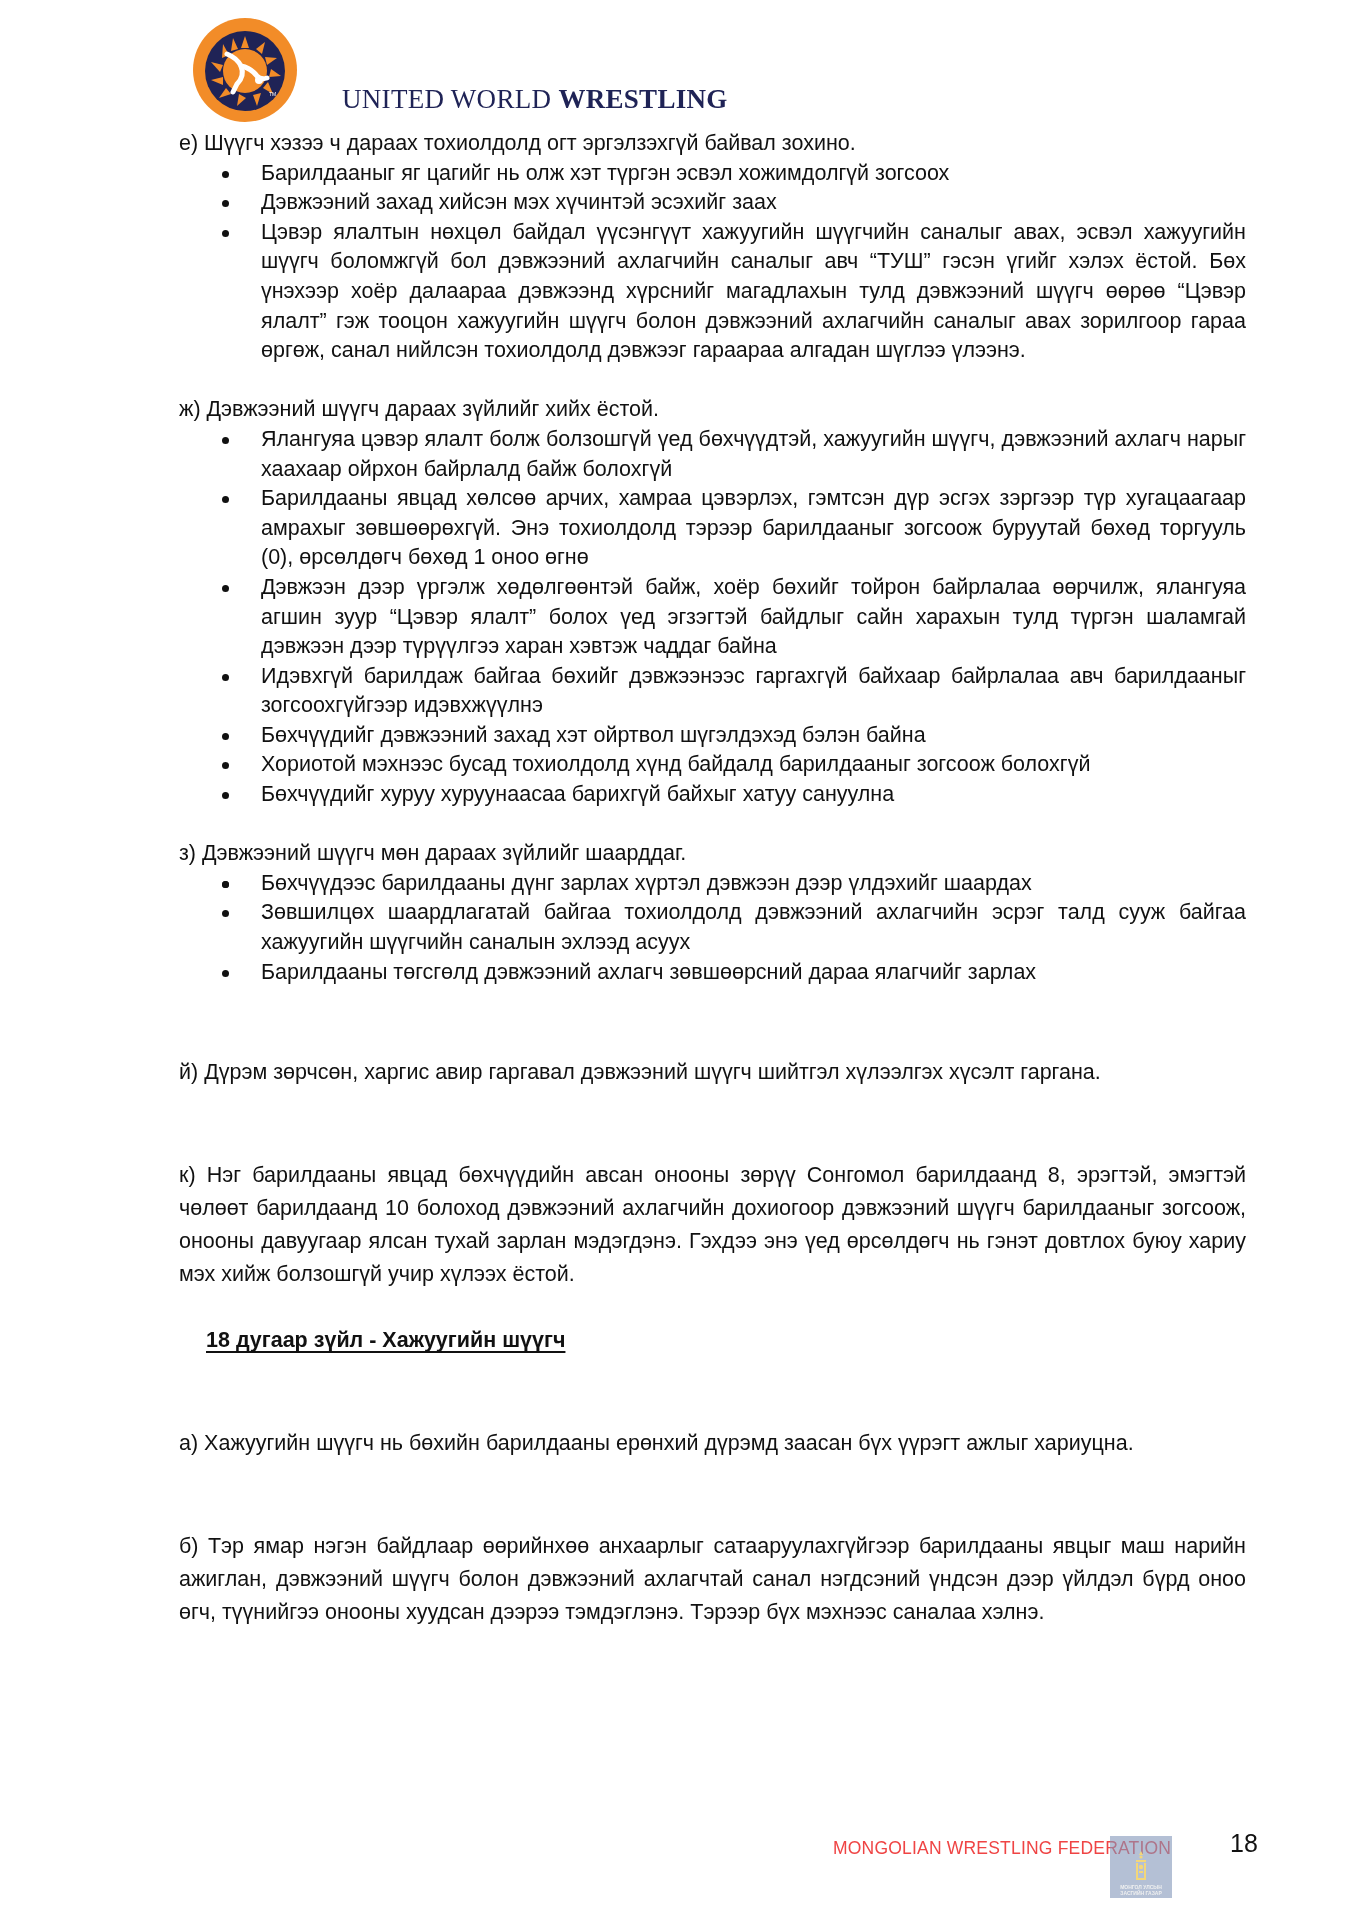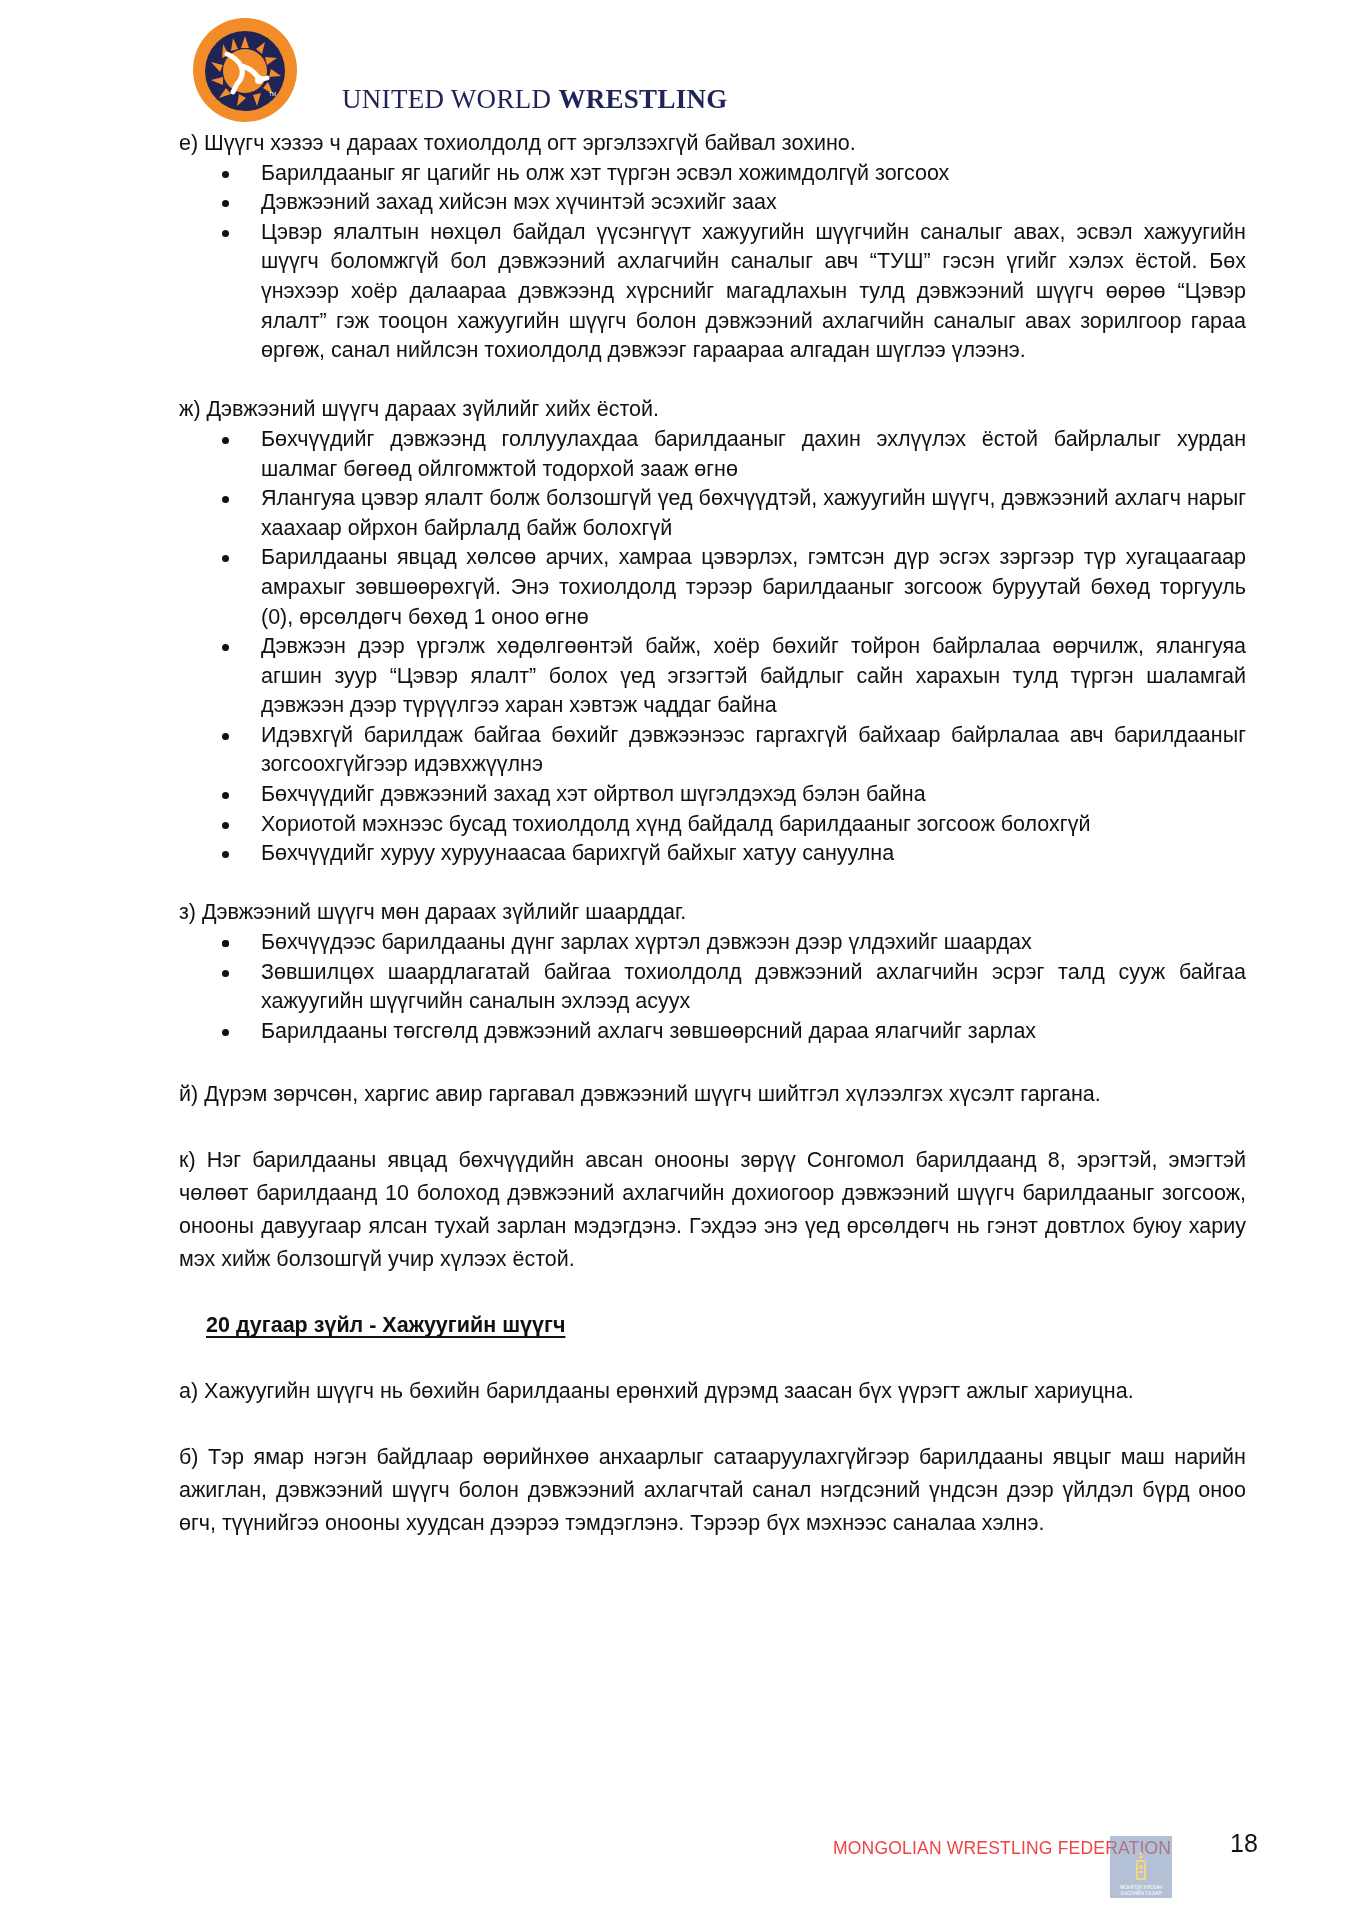--- a/index.html
+++ b/index.html
@@ -13,21 +13,21 @@
            font-size: 27px; color: #1f2356; letter-spacing: 0.3px; white-space: nowrap; }
   .brand b { font-weight: bold; }
 
   
   .content { position: absolute; left: 179px; top: 129px; width: 1067px; font-size: 21.5px; line-height: 29.6px; }
   .para { margin: 0; text-align: justify; }
   .gap { height: 29.6px; }
   ul.bullets { list-style: none; margin: 0; padding: 0; }
   ul.bullets li { position: relative; padding-left: 82px; text-align: justify; }
   ul.bullets li .dot { position: absolute; left: 43px; top: 12px; width: 7px; height: 7px; border-radius: 50%; background: #111; }
-  .loose { line-height: 33px; }
+  .loose { line-height: 33px; margin-top: 37px; }
   .heading { margin: 0; padding-left: 27px; font-weight: bold; text-decoration: underline; text-underline-offset: 4px; }
 
   
   .footer-org { position: absolute; left: 833px; top: 1838px; font-size: 17.5px; color: #ef4444; letter-spacing: 0.2px; white-space: nowrap; }
   .page-num { position: absolute; left: 1230px; top: 1829px; font-size: 25px; color: #111; }
   .stamp { position: absolute; left: 1110px; top: 1836px; width: 62px; height: 62px; background: rgba(130,150,185,0.6);
            display: flex; flex-direction: column; align-items: center; justify-content: flex-end; padding-bottom: 2px; box-sizing: border-box; }
   .stamp .emblem { width: 12px; height: 30px; margin-bottom: 3px; }
   .stamp .stamp-text { font-size: 5px; line-height: 6px; color: #f0f0f0; font-weight: bold; text-align: center; }
 </style>
@@ -66,21 +66,20 @@
     <p class="para">е) Шүүгч хэзээ ч дараах тохиолдолд огт эргэлзэхгүй байвал зохино.</p>
     <ul class="bullets">
       <li><span class="dot"></span><span>Барилдааныг яг цагийг нь олж хэт түргэн эсвэл хожимдолгүй зогсоох</span></li>
       <li><span class="dot"></span><span>Дэвжээний захад хийсэн мэх хүчинтэй эсэхийг заах</span></li>
       <li><span class="dot"></span><span>Цэвэр ялалтын нөхцөл байдал үүсэнгүүт хажуугийн шүүгчийн саналыг авах, эсвэл хажуугийн шүүгч боломжгүй бол дэвжээний ахлагчийн саналыг авч “ТУШ” гэсэн үгийг хэлэх ёстой. Бөх үнэхээр хоёр далаараа дэвжээнд хүрснийг магадлахын тулд дэвжээний шүүгч өөрөө “Цэвэр ялалт” гэж тооцон хажуугийн шүүгч болон дэвжээний ахлагчийн саналыг авах зорилгоор гараа өргөж, санал нийлсэн тохиолдолд дэвжээг гараараа алгадан шүглээ үлээнэ.</span></li>
     </ul>
     <div class="gap"></div>
 
     <p class="para">ж) Дэвжээний шүүгч дараах зүйлийг хийх ёстой.</p>
     <ul class="bullets">
-      <li><span class="dot"></span><span>Бөхчүүдийг дэвжээнд голлуулахдаа барилдааныг дахин эхлүүлэх ёстой байрлалыг хурдан шалмаг бөгөөд ойлгомжтой тодорхой зааж өгнө</span></li>
       <li><span class="dot"></span><span>Ялангуяа цэвэр ялалт болж болзошгүй үед бөхчүүдтэй, хажуугийн шүүгч, дэвжээний ахлагч нарыг хаахаар ойрхон байрлалд байж болохгүй</span></li>
       <li><span class="dot"></span><span>Барилдааны явцад хөлсөө арчих, хамраа цэвэрлэх, гэмтсэн дүр эсгэх зэргээр түр хугацаагаар амрахыг зөвшөөрөхгүй. Энэ тохиолдолд тэрээр барилдааныг зогсоож буруутай бөхөд торгууль (0), өрсөлдөгч бөхөд 1 оноо өгнө</span></li>
       <li><span class="dot"></span><span>Дэвжээн дээр үргэлж хөдөлгөөнтэй байж, хоёр бөхийг тойрон байрлалаа өөрчилж, ялангуяа агшин зуур “Цэвэр ялалт” болох үед эгзэгтэй байдлыг сайн харахын тулд түргэн шаламгай дэвжээн дээр түрүүлгээ харан хэвтэж чаддаг байна</span></li>
       <li><span class="dot"></span><span>Идэвхгүй барилдаж байгаа бөхийг дэвжээнээс гаргахгүй байхаар байрлалаа авч барилдааныг зогсоохгүйгээр идэвхжүүлнэ</span></li>
       <li><span class="dot"></span><span>Бөхчүүдийг дэвжээний захад хэт ойртвол шүгэлдэхэд бэлэн байна</span></li>
       <li><span class="dot"></span><span>Хориотой мэхнээс бусад тохиолдолд хүнд байдалд барилдааныг зогсоож болохгүй</span></li>
       <li><span class="dot"></span><span>Бөхчүүдийг хуруу хуруунаасаа барихгүй байхыг хатуу сануулна</span></li>
     </ul>
     <div class="gap"></div>
 
@@ -92,21 +91,21 @@
       <li><span class="dot"></span><span>Барилдааны төгсгөлд дэвжээний ахлагч зөвшөөрсний дараа ялагчийг зарлах</span></li>
     </ul>
     <div class="gap" style="height:32px"></div>
 
     <p class="para loose">й) Дүрэм зөрчсөн, харгис авир гаргавал дэвжээний шүүгч шийтгэл хүлээлгэх хүсэлт гаргана.</p>
     <div class="gap" style="height:33px"></div>
 
     <p class="para loose">к) Нэг барилдааны явцад бөхчүүдийн авсан онооны зөрүү Сонгомол барилдаанд 8, эрэгтэй, эмэгтэй чөлөөт барилдаанд 10 болоход дэвжээний ахлагчийн дохиогоор дэвжээний шүүгч барилдааныг зогсоож, онооны давуугаар ялсан тухай зарлан мэдэгдэнэ. Гэхдээ энэ үед өрсөлдөгч нь гэнэт довтлох буюу хариу мэх хийж болзошгүй учир хүлээх ёстой.</p>
     <div class="gap" style="height:33px"></div>
 
-    <p class="heading loose">20 дугаар зүйл - Хажуугийн шүүгч</p>
+    <p class="heading loose">18 дугаар зүйл - Хажуугийн шүүгч</p>
     <div class="gap" style="height:33px"></div>
 
     <p class="para loose">а) Хажуугийн шүүгч нь бөхийн барилдааны ерөнхий дүрэмд заасан бүх үүрэгт ажлыг хариуцна.</p>
     <div class="gap" style="height:33px"></div>
 
     <p class="para loose">б) Тэр ямар нэгэн байдлаар өөрийнхөө анхаарлыг сатааруулахгүйгээр барилдааны явцыг маш нарийн ажиглан, дэвжээний шүүгч болон дэвжээний ахлагчтай санал нэгдсэний үндсэн дээр үйлдэл бүрд оноо өгч, түүнийгээ онооны хуудсан дээрээ тэмдэглэнэ. Тэрээр бүх мэхнээс саналаа хэлнэ.</p>
   </div>
 
   <div class="footer-org">MONGOLIAN WRESTLING FEDERATION</div>
   <div class="stamp">

